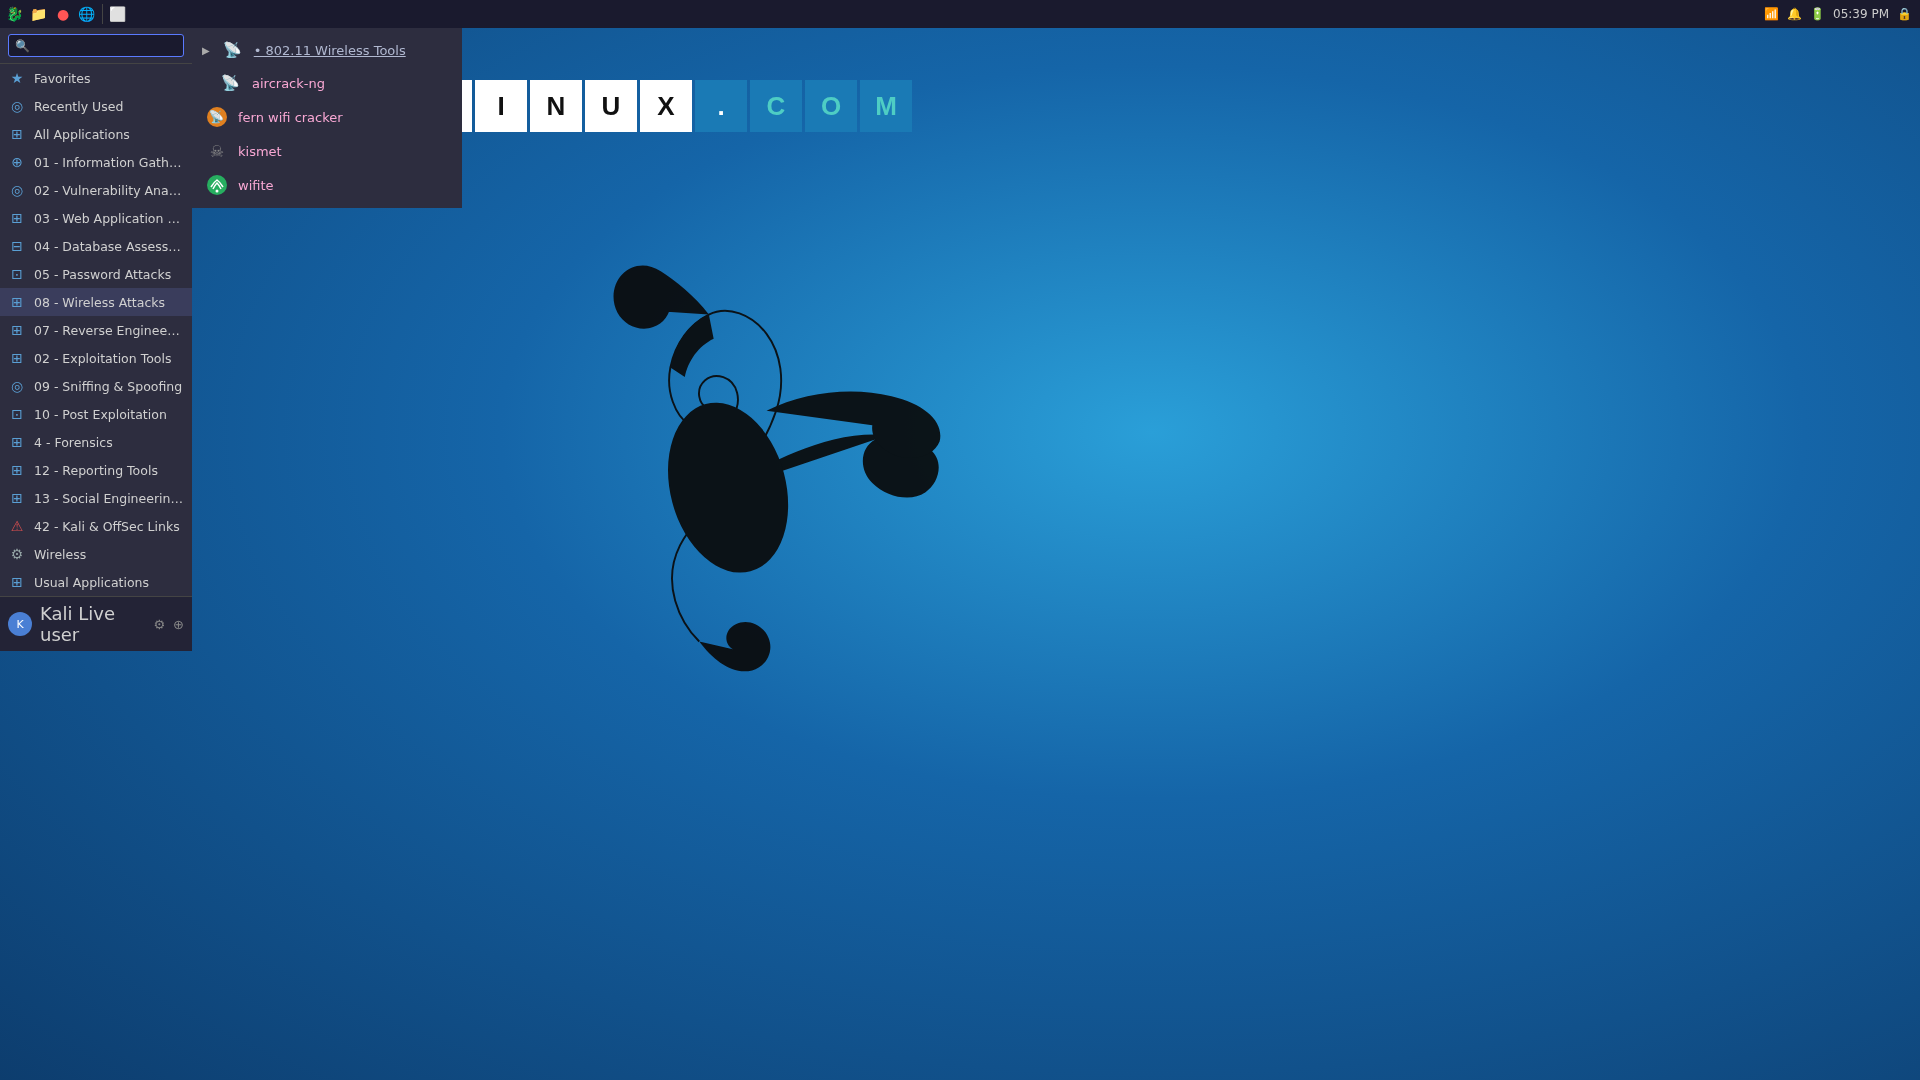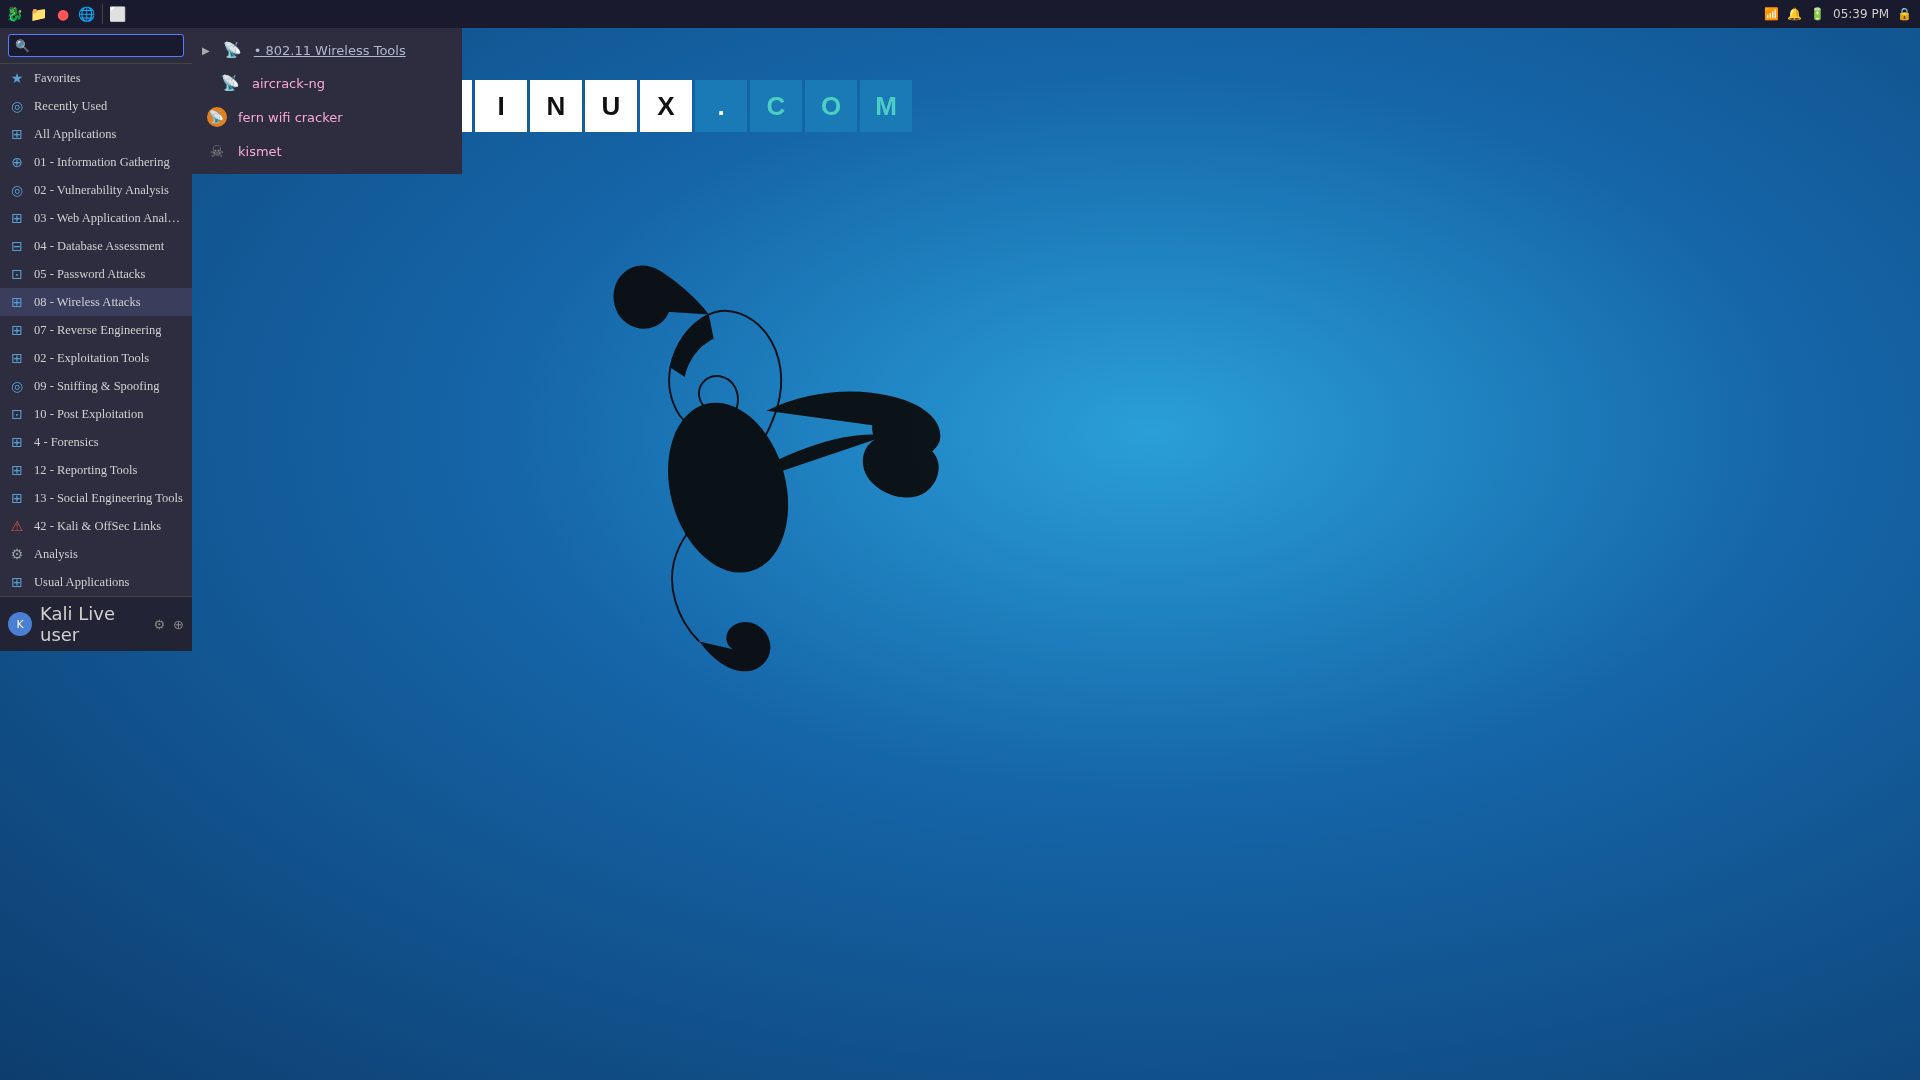--- a/index.html
+++ b/index.html
@@ -138,21 +138,20 @@
       align-items: center;
       justify-content: center;
       font-size: 14px;
     }
 
     .menu-item-label {
       font-size: 12.5px;
       color: #d0d0d0;
       overflow: hidden;
       text-overflow: ellipsis;
-      font-family: Liberation Serif, serif;
     }
 
     
     .menu-footer {
       background: #232336;
       padding: 6px 8px;
       display: flex;
       align-items: center;
       border-top: 1px solid #444;
     }
@@ -399,21 +398,21 @@
       <span class="menu-item-label">13 - Social Engineering Tools</span>
     </div>
 
     <div class="menu-item">
       <span class="menu-item-icon icon-red">⚠</span>
       <span class="menu-item-label">42 - Kali &amp; OffSec Links</span>
     </div>
 
     <div class="menu-item">
       <span class="menu-item-icon icon-grey">⚙</span>
-      <span class="menu-item-label">Analysis</span>
+      <span class="menu-item-label">Wireless</span>
     </div>
 
     <div class="menu-item">
       <span class="menu-item-icon icon-blue">⊞</span>
       <span class="menu-item-label">Usual Applications</span>
     </div>
 
   </div>
 
   <div class="menu-footer">
@@ -451,20 +450,31 @@
     <span class="submenu-label">fern wifi cracker</span>
   </div>
 
   <div class="submenu-item">
     <span class="submenu-icon" style="color:#888; font-size:16px;">☠</span>
     <span class="submenu-label">kismet</span>
   </div>
 
 
 
+  <div class="submenu-item">
+    <span class="submenu-icon">
+      <svg width="22" height="22" viewBox="0 0 22 22" xmlns="http://www.w3.org/2000/svg">
+        <circle cx="11" cy="11" r="10" fill="#27ae60"></circle>
+        <path d="M5 13 Q8 8 11 6 Q14 8 17 13" fill="none" stroke="white" stroke-width="1.5"></path>
+        <path d="M7 15 Q9 11 11 9 Q13 11 15 15" fill="none" stroke="white" stroke-width="1.5"></path>
+        <circle cx="11" cy="17" r="1.5" fill="white"></circle>
+      </svg>
+    </span>
+    <span class="submenu-label">wifite</span>
+  </div>
 
 </div>
 
 <div class="kali-logo-area">
   <div class="logo-9to5">
     <div class="logo-box">9</div>
     <div class="logo-box">T</div>
     <div class="logo-box">O</div>
     <div class="logo-box">5</div>
     <div class="logo-box">L</div>

